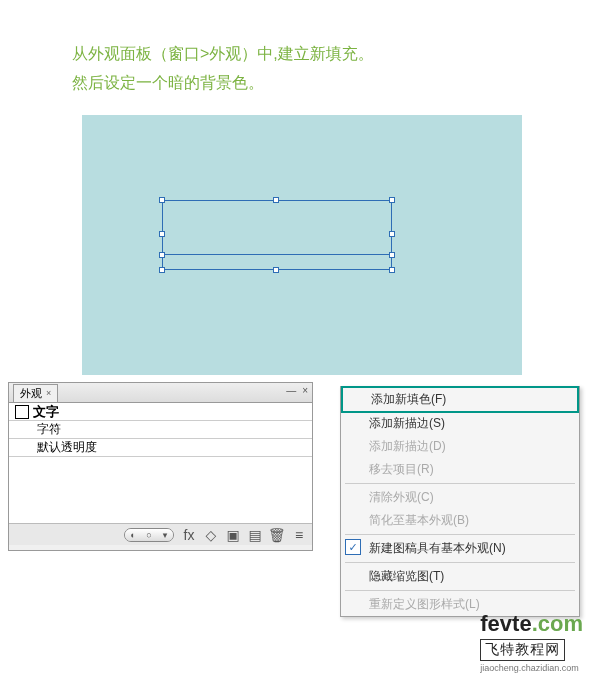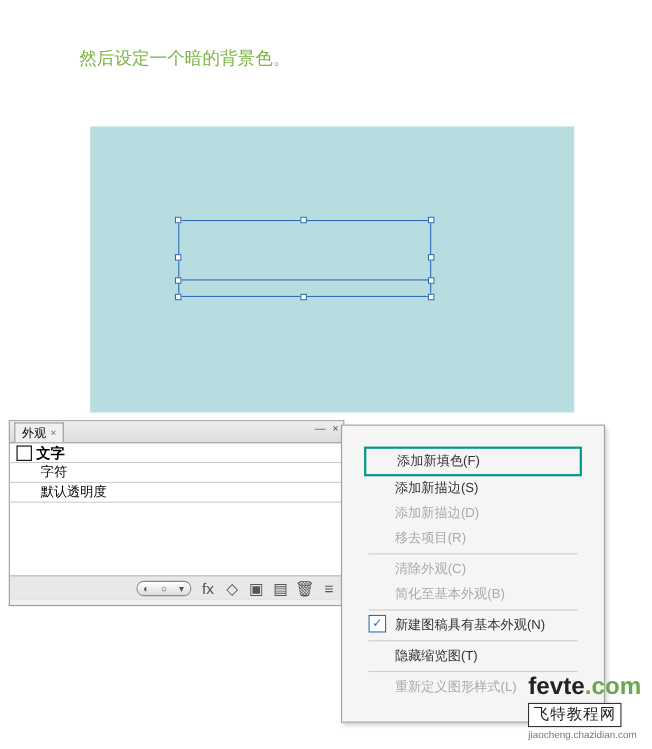--- a/index.html
+++ b/index.html
@@ -163,27 +163,27 @@
       background: linear-gradient(#fff,#ddd);
       color: #555;
     }
     .footer-icon {
       width: 14px; height: 14px;
       display: flex; align-items: center; justify-content: center;
       font-size: 14px; color: #555;
     }
     .context-menu {
       position: absolute;
-      left: 310px;
+      left: 340px;
       top: 386px;
       width: 240px;
       background: #f5f5f5;
       border: 1px solid #a0a0a0;
       box-shadow: 2px 2px 4px rgba(0,0,0,0.2);
-      padding: 20px;
+      padding: 0;
     }
     .menu-item {
       padding: 3px 8px 3px 28px;
       font-size: 12px;
       color: #333;
       position: relative;
     }
     .menu-item.disabled { color: #aaa; }
     .menu-item.highlighted {
       border: 2px solid #009688;
@@ -233,20 +233,21 @@
     .wm-small {
       font-size: 9px;
       color: #777;
       margin-top: 2px;
     }
   </style>
 </head>
 <body>
 
 <div class="instruction-text">
+  <div>从外观面板（窗口&gt;外观）中,建立新填充。</div>
   <div>然后设定一个暗的背景色。</div>
 </div>
 
 <div class="canvas-area">
   <div class="selected-rect">
     <div class="handle h-tl"></div>
     <div class="handle h-tm"></div>
     <div class="handle h-tr"></div>
     <div class="handle h-ml"></div>
     <div class="handle h-mr"></div>

